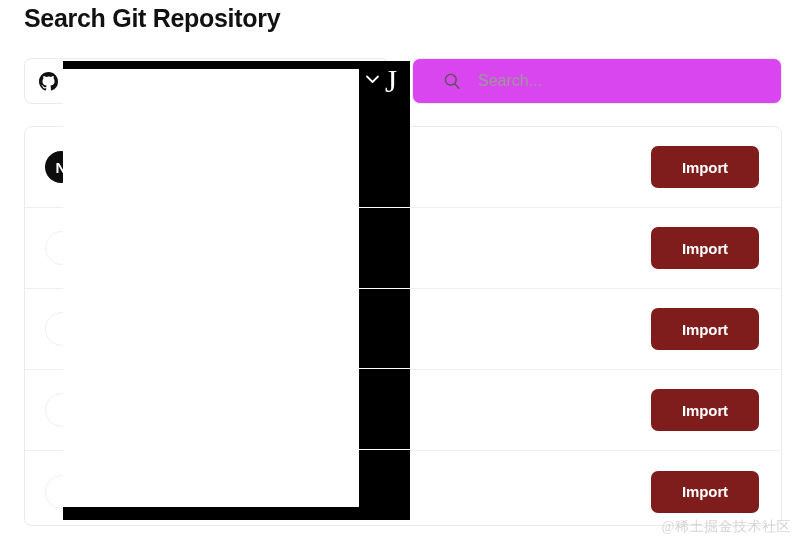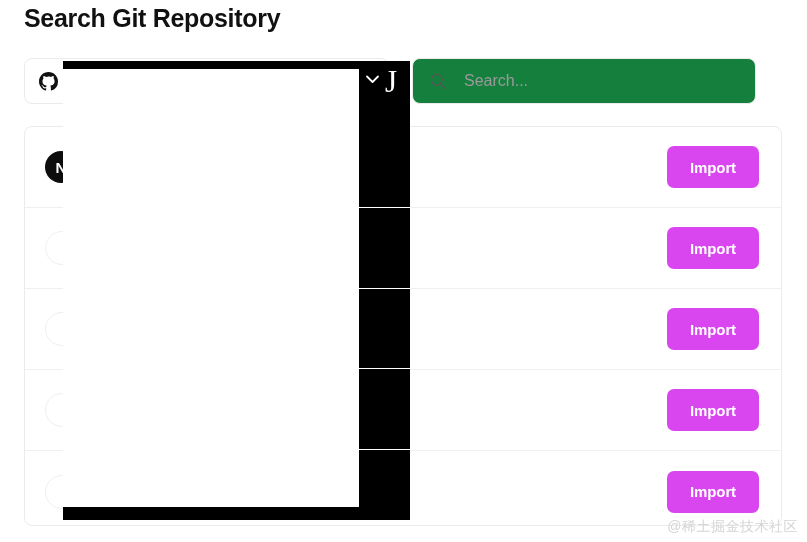--- a/index.html
+++ b/index.html
@@ -64,29 +64,29 @@
     width: 16px;
     height: 16px;
     flex: 0 0 16px;
     color: #666666;
   }
 
   .search-box {
     position: absolute;
     left: 412px;
     top: 58px;
-    width: 344px;
+    width: 370px;
     height: 46px;
     box-sizing: border-box;
-    background: #15803d;
+    background: #d946ef;
     border: 1px solid #ebebeb;
     border-radius: 8px;
     display: flex;
     align-items: center;
-    padding: 0 16px;
+    padding: 0 30px;
   }
   .search-box .search-icon {
     width: 18px;
     height: 18px;
     flex: 0 0 18px;
     color: #555555;
   }
   .search-box input {
     border: none;
     outline: none;
@@ -166,23 +166,23 @@
     text-overflow: ellipsis;
   }
   .repo-time {
     font-size: 12px;
     color: #8a8a8a;
     white-space: nowrap;
   }
 
   .import-button {
     flex: 0 0 auto;
-    width: 92px;
+    width: 108px;
     height: 42px;
-    background: #d946ef;
+    background: #7f1d1d;
     color: #ffffff;
     border: none;
     border-radius: 7px;
     font-family: "Liberation Sans", sans-serif;
     font-size: 15px;
     font-weight: 700;
     letter-spacing: -0.1px;
     cursor: pointer;
   }
 
@@ -216,25 +216,25 @@
     left: 385px; top: 66px;
     color: #ffffff;
     font-size: 31px;
     font-family: "Liberation Serif", serif;
     line-height: 31px;
   }
 
   
   .watermark {
     position: absolute;
-    right: 9px;
+    right: 16px;
     top: 518px;
     font-size: 14px;
     color: #d5d5d5;
-    font-family: Liberation Sans, sans-serif;
+    font-family: Liberation Serif, serif;
     white-space: nowrap;
     letter-spacing: 0.5px;
   }
 </style>
 </head>
 <body>
 
 <div class="page-title">Search Git Repository</div>
 
 <div class="provider-select">

